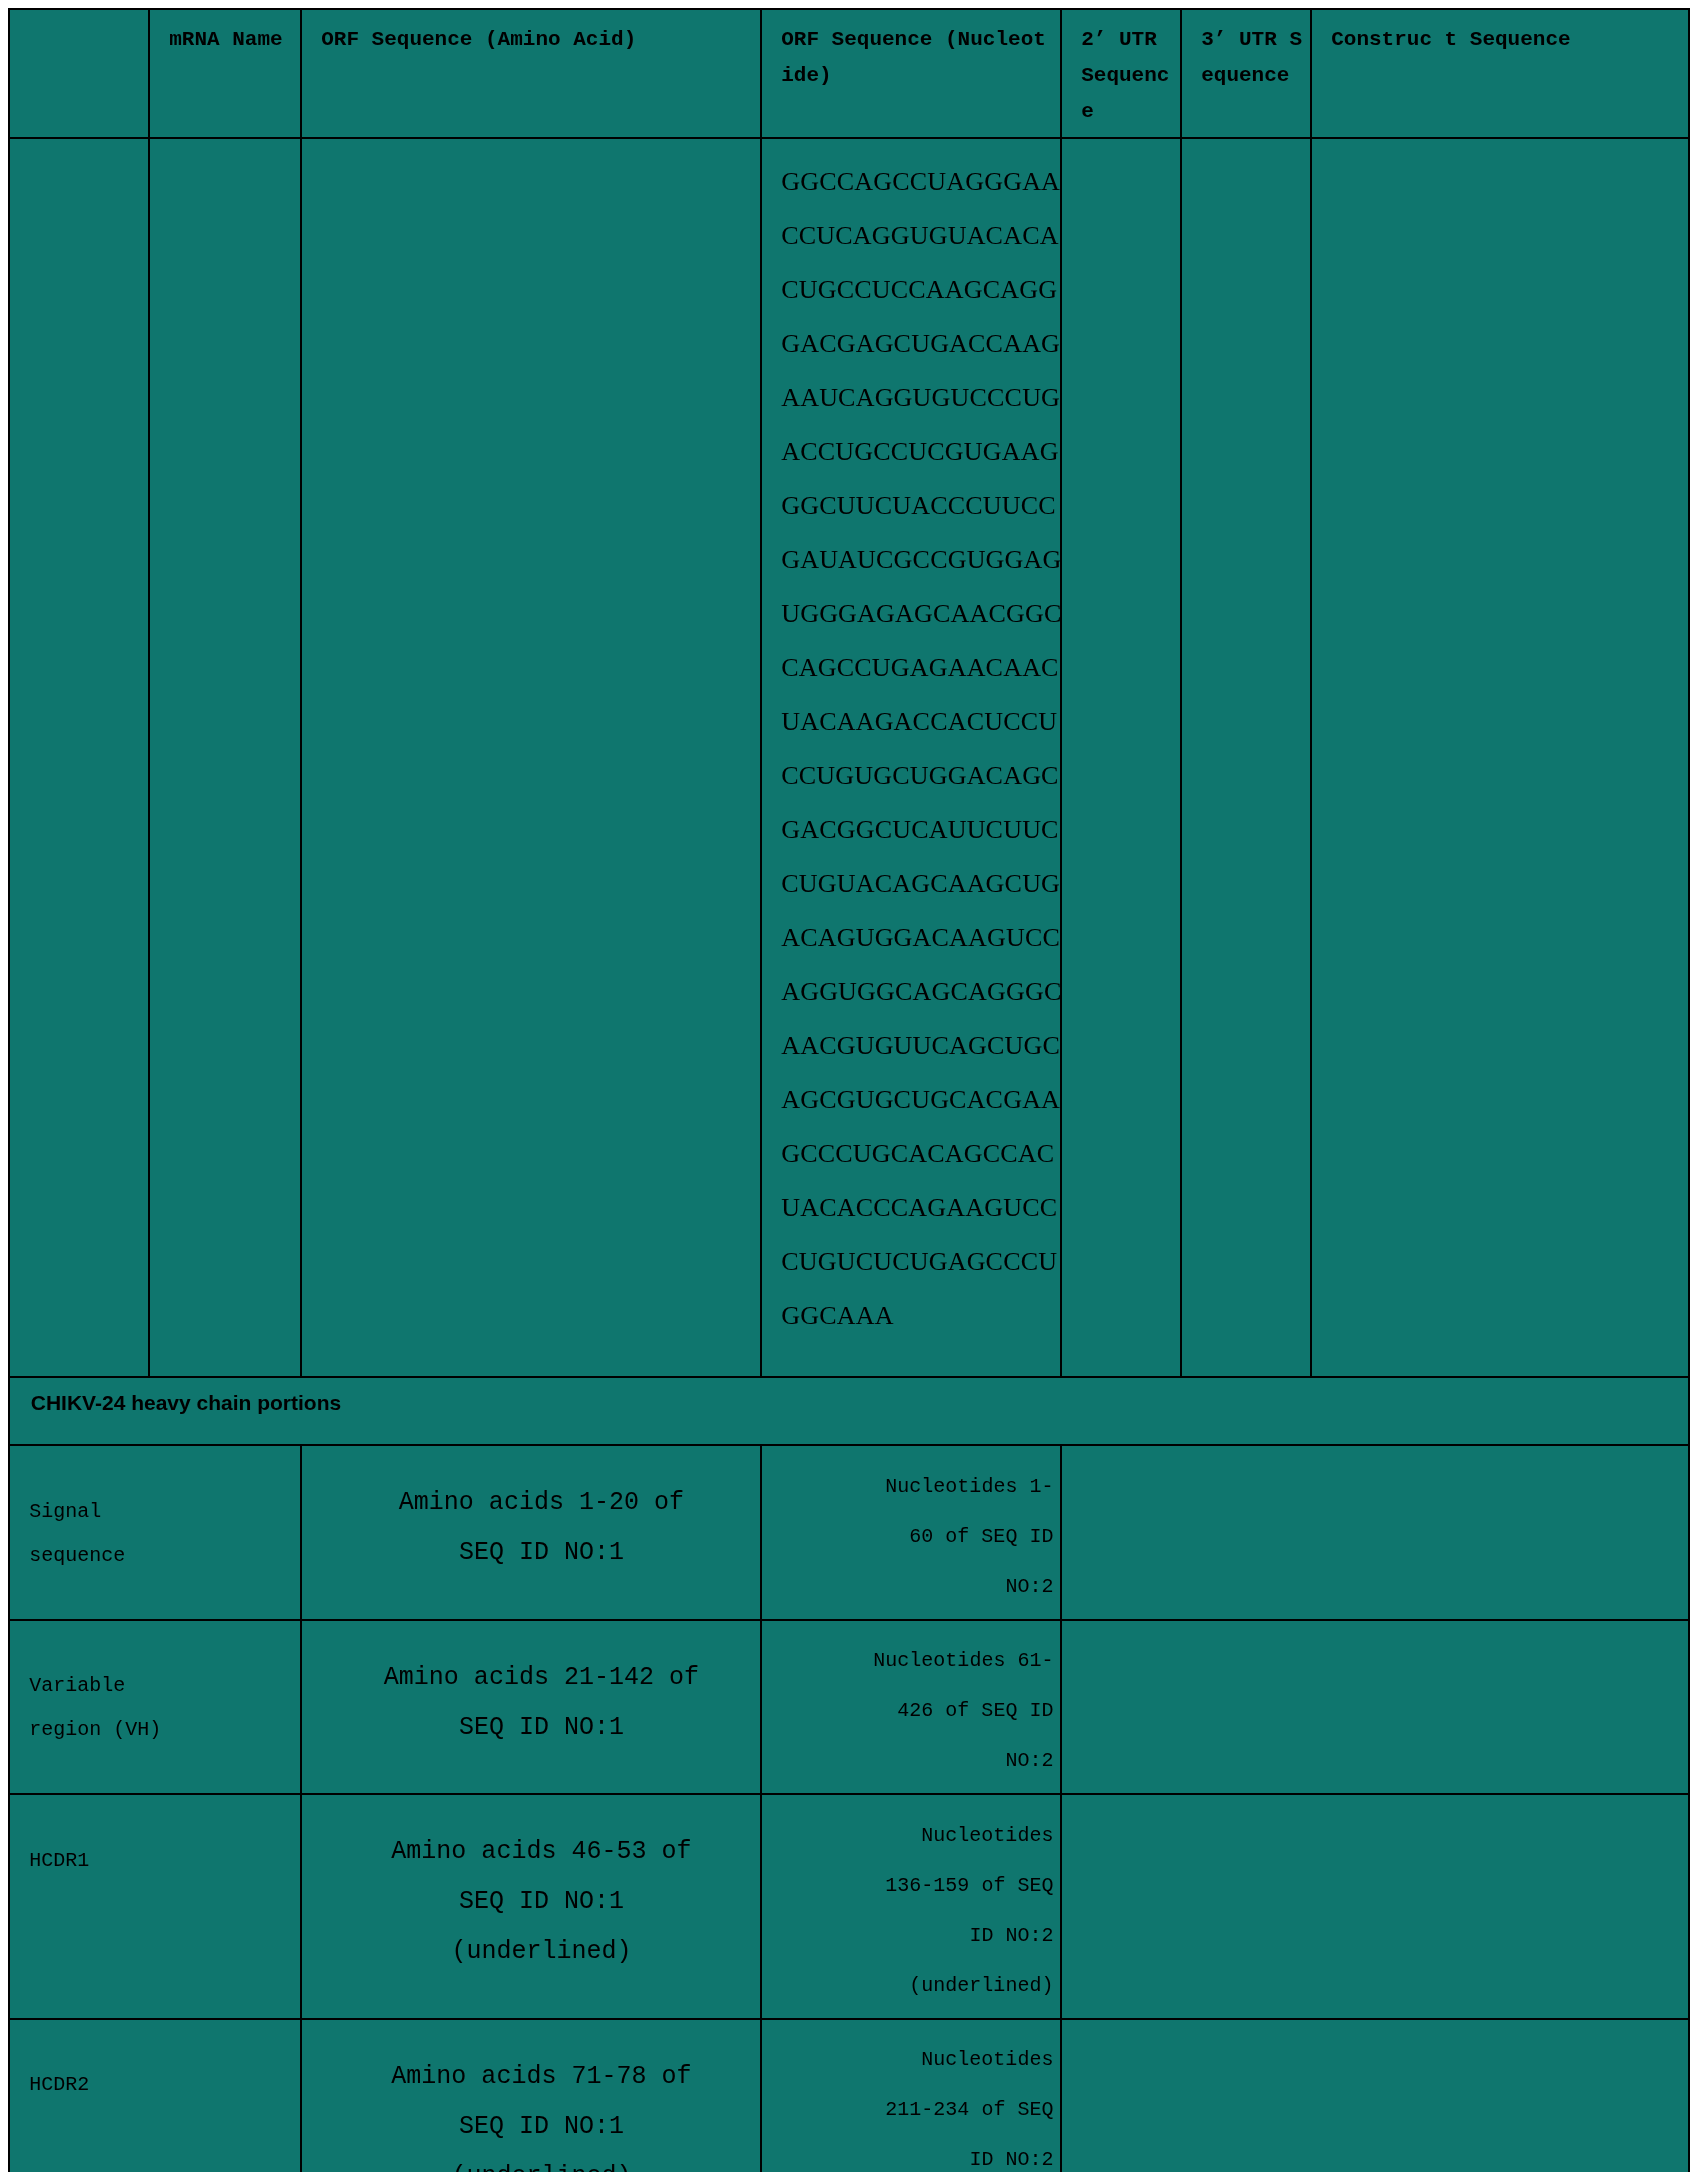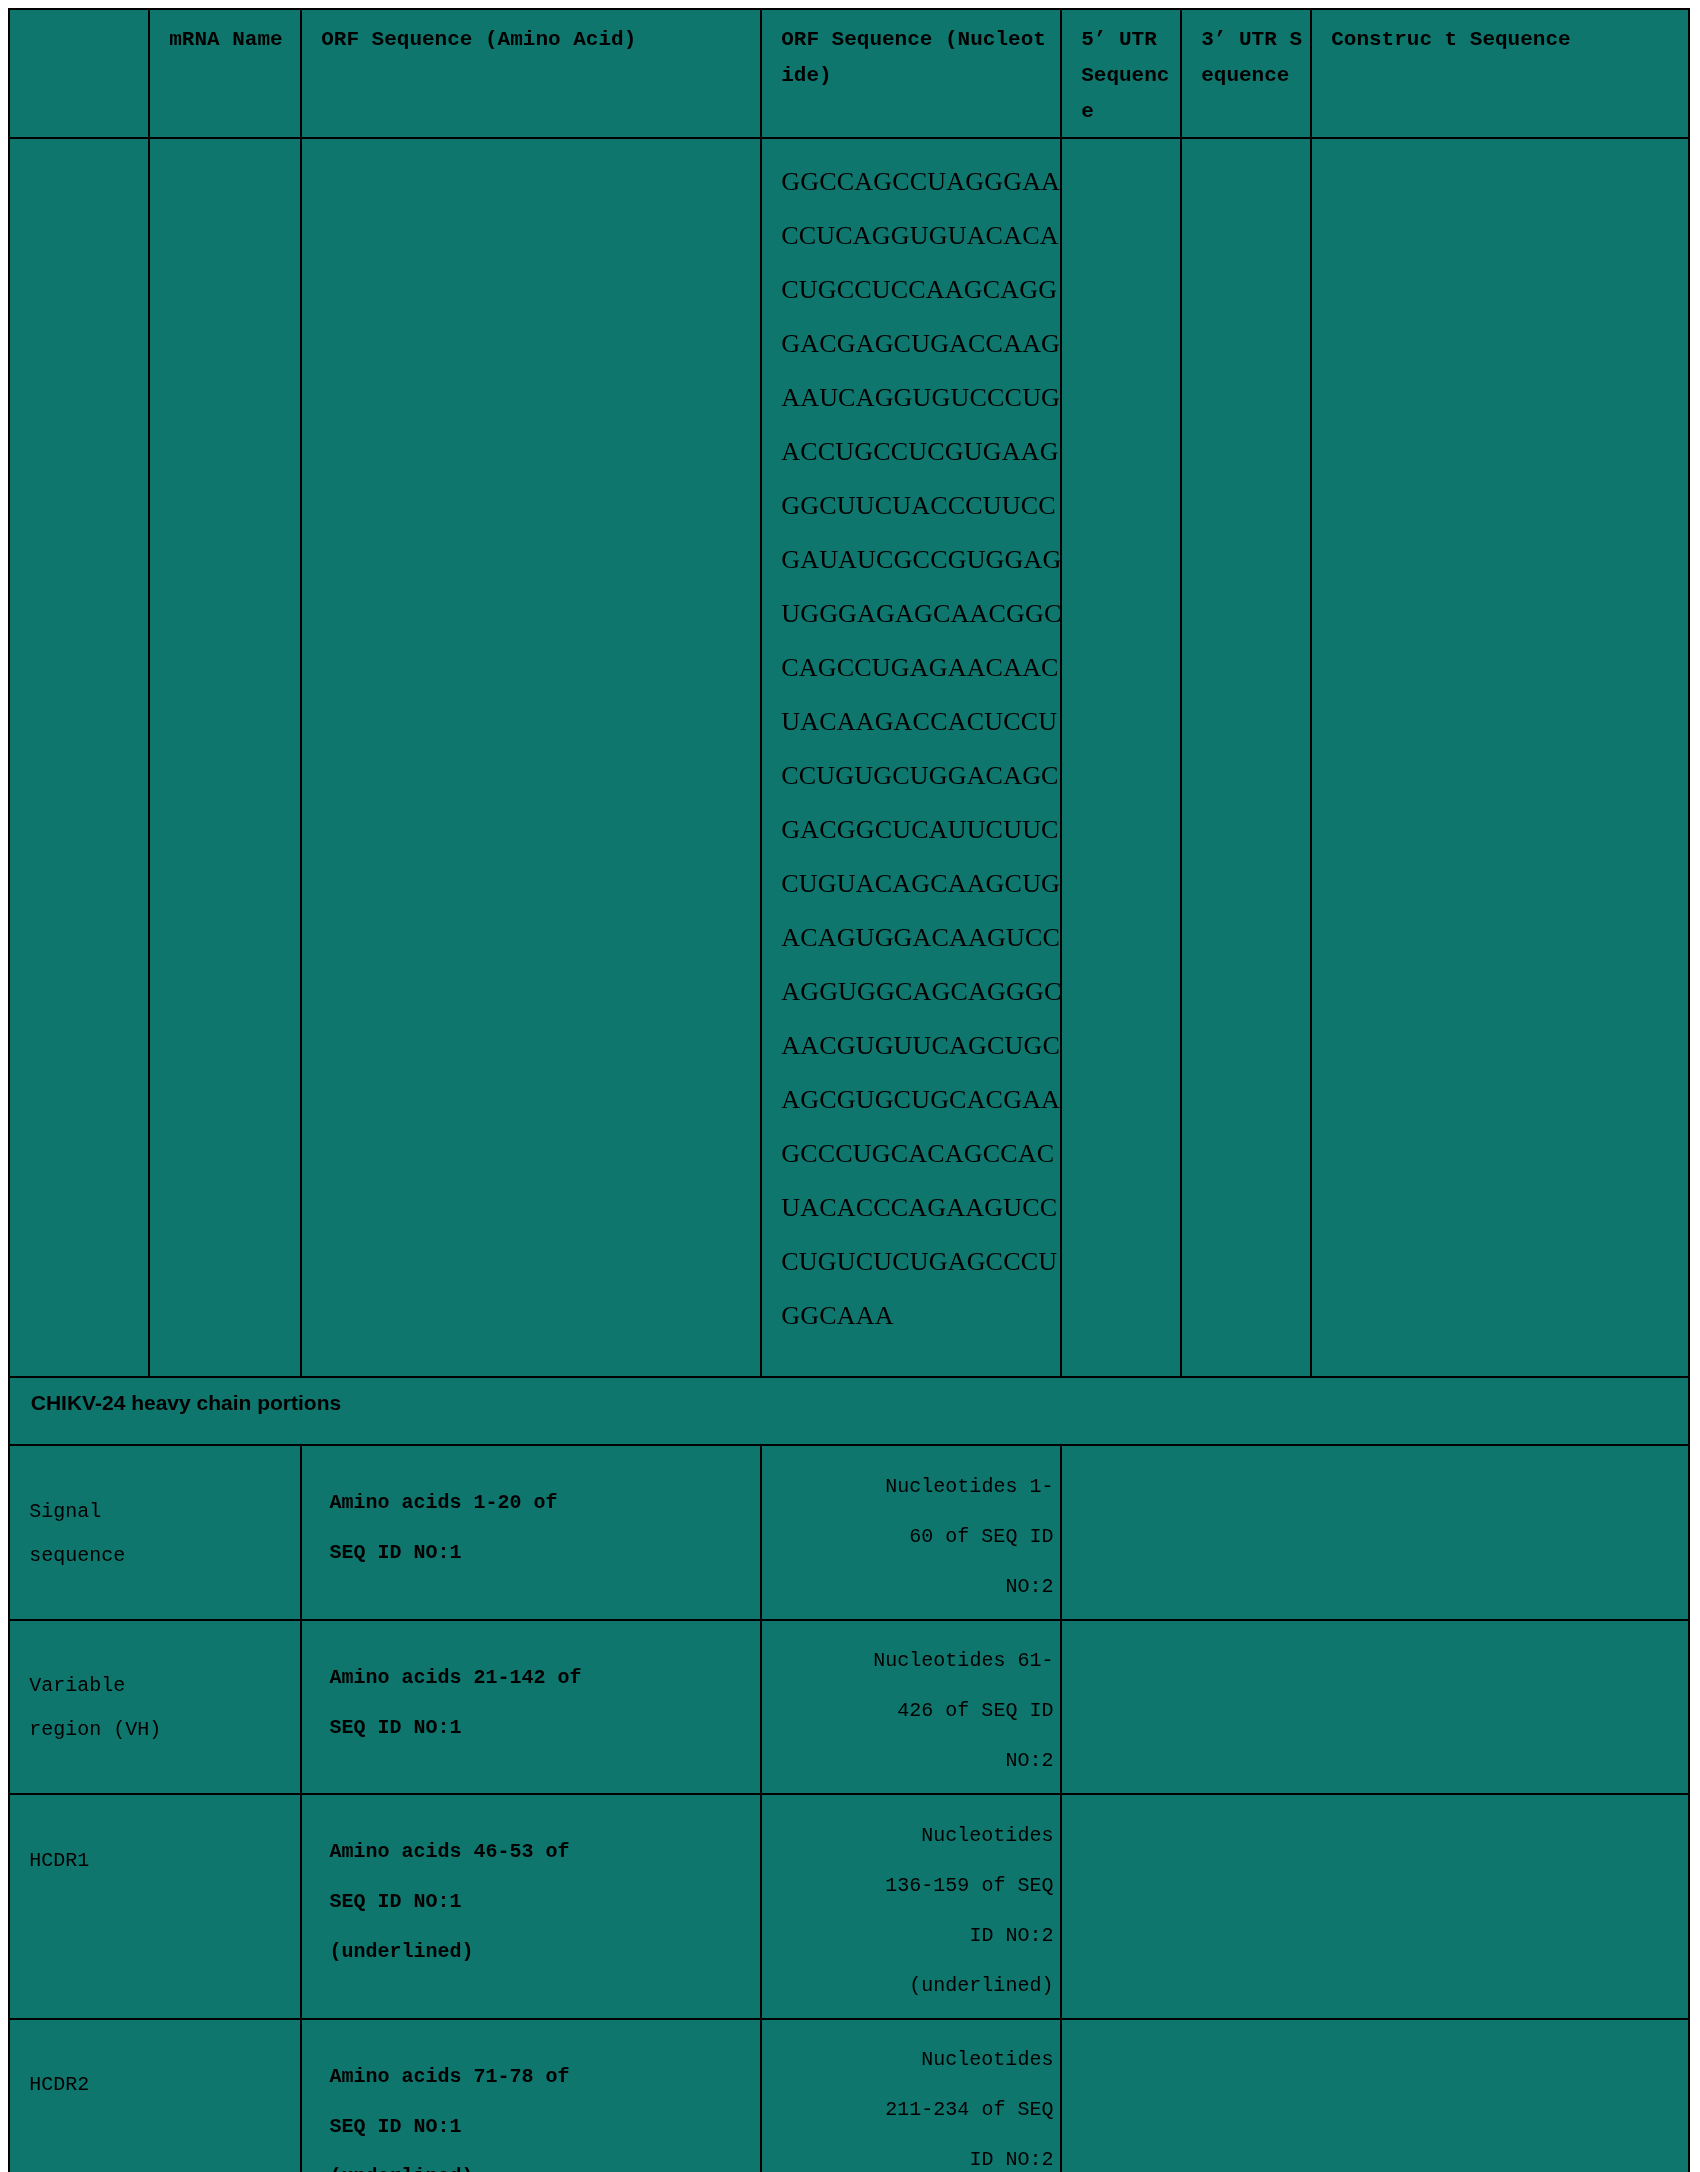--- a/index.html
+++ b/index.html
@@ -94,24 +94,25 @@
     font-weight: normal;
     font-size: 20px;
     line-height: 44px;
     padding: 8.4px 0 0 11.8px;
     margin-top: 28px;
   }
   .portion-label div { white-space: pre; }
 
   .portion-body {
     font-family: "Liberation Mono", "DejaVu Sans Mono", monospace;
-    font-weight: bold;
-    font-size: 20px;
+    font-weight: normal;
+    font-size: 25px;
     line-height: 50px;
     padding: 25px 0 0 20px;
+    text-align: center;
   }
   .portion-body div { white-space: pre; }
 
   .portion-nt {
     font-family: "Liberation Mono", "DejaVu Sans Mono", monospace;
     font-weight: normal;
     font-size: 20px;
     line-height: 50px;
     padding: 8.4px 0 0 13.4px;
   }
@@ -151,21 +152,21 @@
         </td>
         <td>
           <div class="hdr">ORF Sequence
 (Amino Acid)</div>
         </td>
         <td>
           <div class="hdr">ORF Sequence
 (Nucleotide)</div>
         </td>
         <td>
-          <div class="hdr">5’ UTR
+          <div class="hdr">2’ UTR
 Sequenc
 e</div>
         </td>
         <td>
           <div class="hdr">3’ UTR
 Sequence</div>
         </td>
         <td>
           <div class="hdr">Construc
 t

